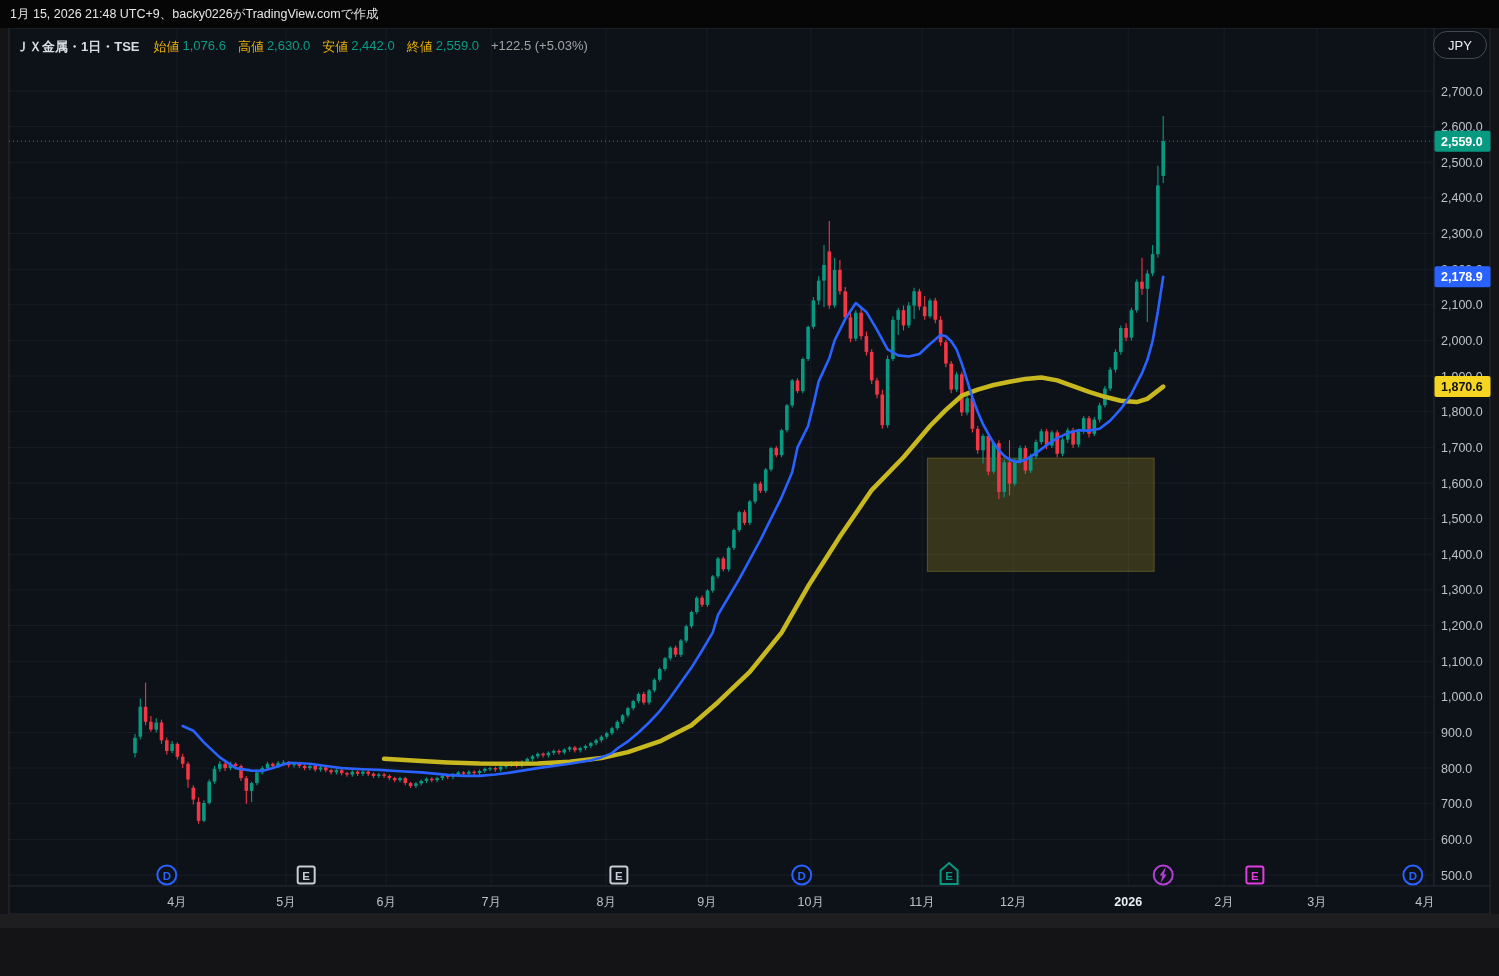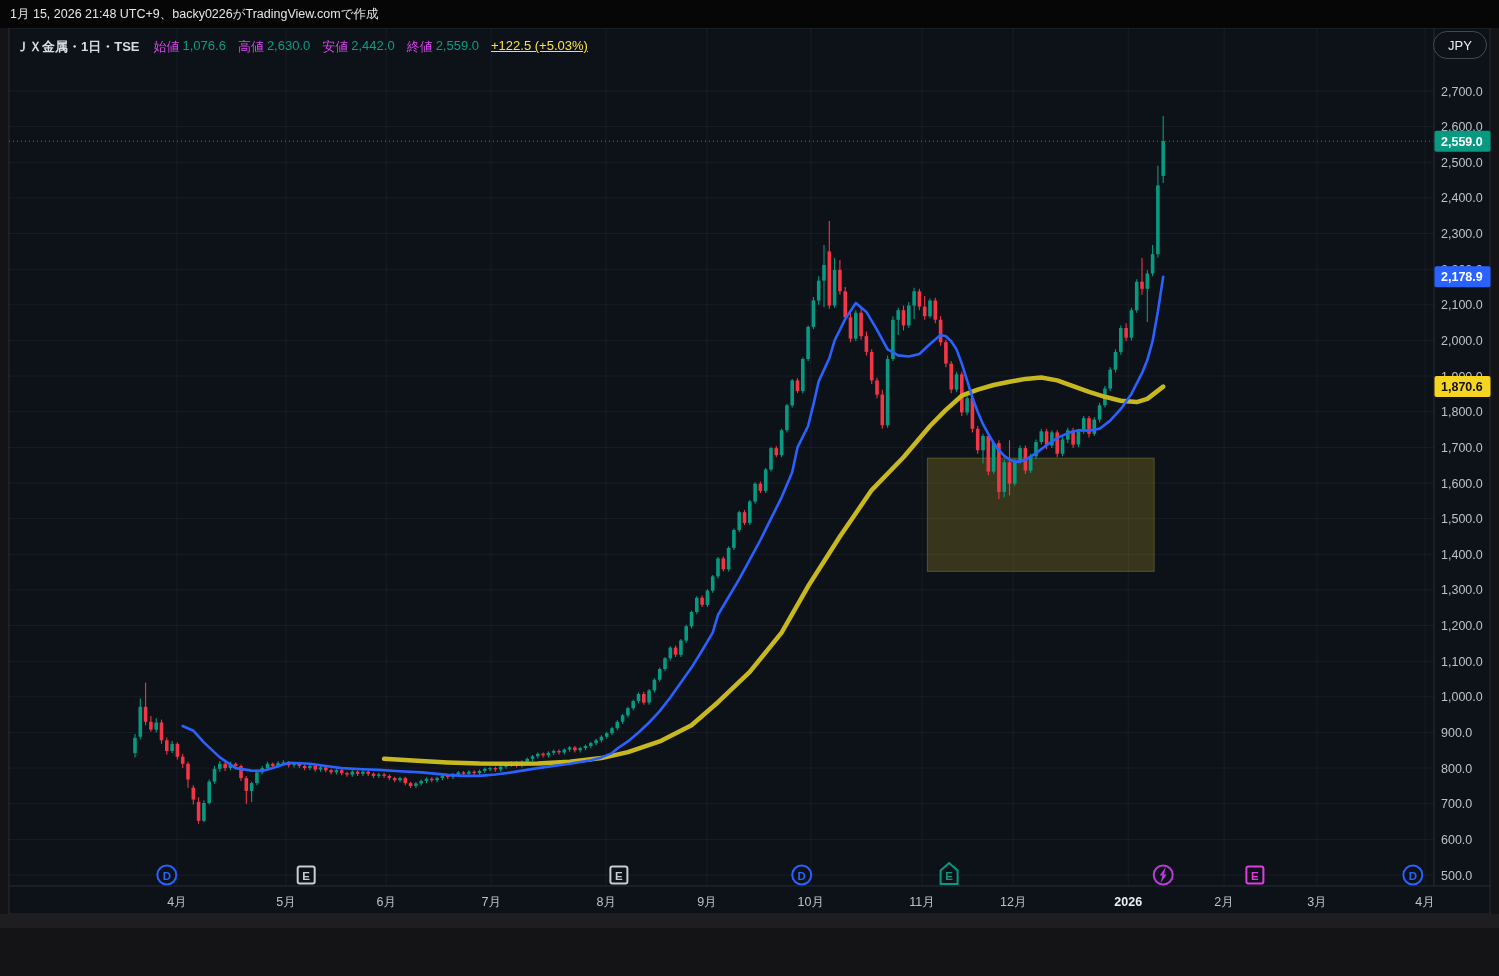--- a/index.html
+++ b/index.html
@@ -6,23 +6,23 @@
   .page{position:relative;width:1499px;height:928px;background:#141417;overflow:hidden;
         font-family:"Liberation Sans", sans-serif;}
   .topbar{position:absolute;left:0;top:0;width:1499px;height:28px;background:#060607;
           color:#e6e6e8;font-size:12.5px;display:flex;align-items:center;padding-left:10px;
           box-sizing:border-box;z-index:5;}
   #plot{position:absolute;left:0;top:0;z-index:1;}
   svg text{font-family:"Liberation Sans", sans-serif;}
   .legend{position:absolute;left:16px;top:38px;z-index:6;display:flex;
           font-size:13px;color:#d6d9e0;white-space:nowrap;}
   .legend .title{font-weight:600;color:#d9dce3;margin-right:14px;}
-  .legend .lab{color:#d946ef;margin-right:3px;}
+  .legend .lab{color:#eab308;margin-right:3px;}
   .legend .val{color:#0b9c86;margin-right:12px;}
-  .legend .chg{color:#fde047;text-decoration:underline;}
+  .legend .chg{color:#a3a3a3;}
   .jpy-btn{position:absolute;left:1433px;top:31px;width:52px;height:26px;z-index:6;
            border:1px solid #43474f;border-radius:14px;background:#0e1117;color:#eceef2;
            font-size:13px;display:flex;align-items:center;justify-content:center;cursor:pointer;}
   .brandbar{position:absolute;left:0;top:914px;width:1499px;height:62px;background:#1e1e20;
             z-index:5;display:flex;align-items:center;}
   .brand{display:flex;align-items:center;margin-left:34px;cursor:pointer;}
   .brand-name{color:#dcdde1;font-size:31px;font-weight:700;margin-left:14px;letter-spacing:.5px;}
 </style>
 </head>
 <body>

